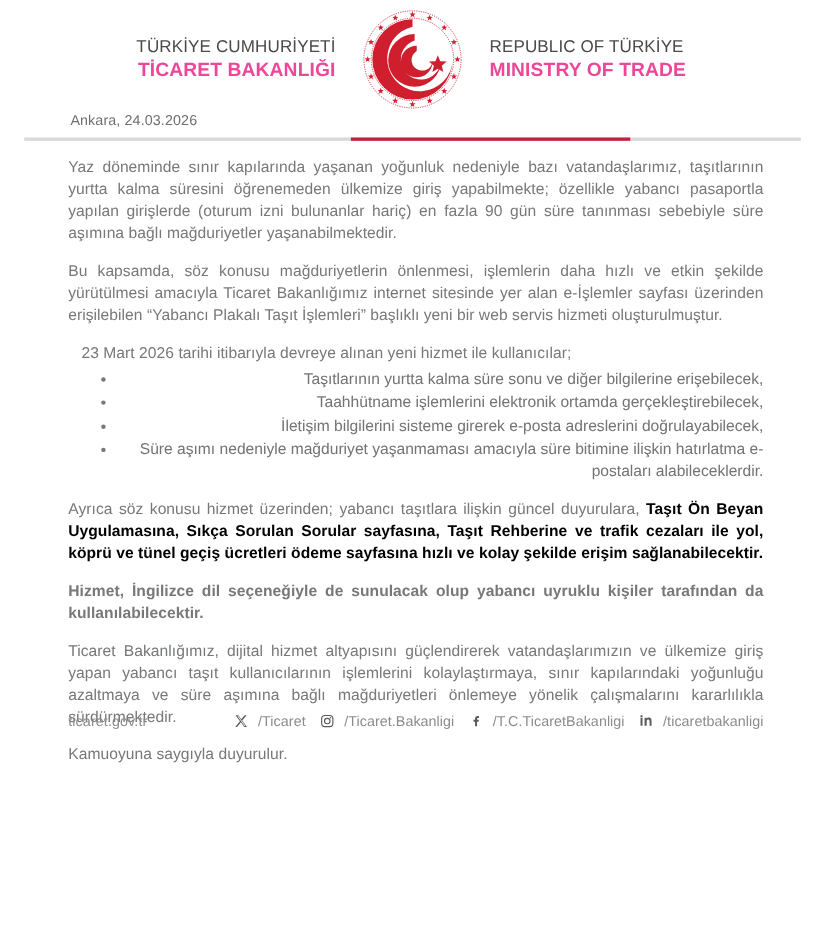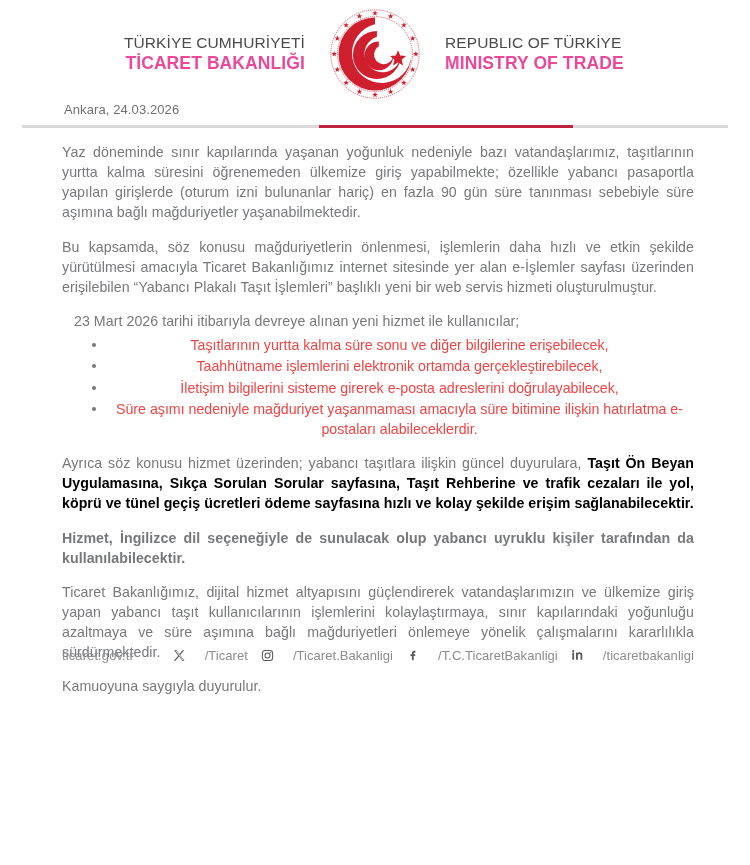--- a/index.html
+++ b/index.html
@@ -133,24 +133,24 @@
   }
   ul.bullets {
     margin: 0 0 14px 0;
     padding-left: 30px;
     list-style: none;
   }
   ul.bullets li {
     position: relative;
     font-size: 14.2px;
     line-height: 1.42;
-    color: #ef4444;
+    color: #737373;
     padding-left: 13px;
     margin-bottom: 1px;
-    text-align: center;
+    text-align: right;
   }
   ul.bullets li::before {
     content: "";
     position: absolute;
     left: 0;
     top: 8px;
     width: 4px;
     height: 4px;
     border-radius: 50%;
     background: #77787a;
@@ -172,21 +172,21 @@
   .site { letter-spacing: .1px; }
   .socials {
     margin-left: auto;
     display: flex;
     align-items: center;
     gap: 13px;
   }
   .social {
     display: flex;
     align-items: center;
-    gap: 18px;
+    gap: 8px;
     white-space: nowrap;
     letter-spacing: .05px;
   }
   .social .glyph {
     display: inline-flex;
     align-items: center;
     justify-content: center;
     width: 14px;
     height: 14px;
     color: #58595b;

